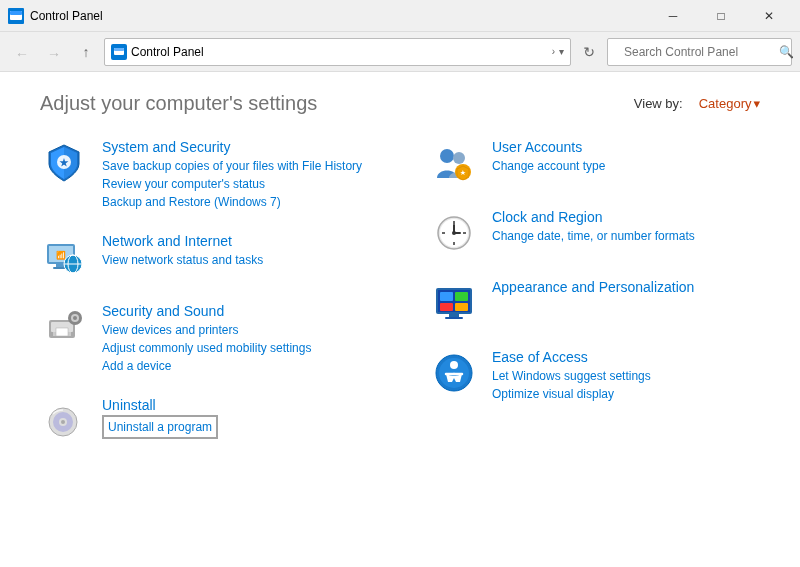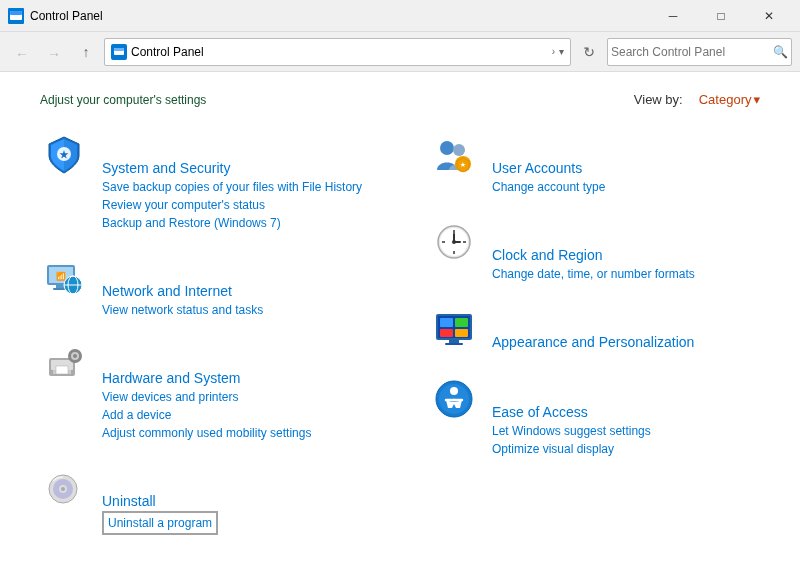--- a/index.html
+++ b/index.html
@@ -119,21 +119,21 @@
       border-radius: 2px;
     }
     .search-bar {
       width: 185px;
       height: 28px;
       background: white;
       border: 1px solid #bbb;
       border-radius: 2px;
       display: flex;
       align-items: center;
-      padding: 0 3px;
+      padding: 0 16px;
     }
     .search-bar input {
       border: none;
       outline: none;
       font-size: 12px;
       flex: 1;
       color: #333;
     }
     .search-icon-btn {
       color: #666;
@@ -148,23 +148,23 @@
     }
 
     
     .content-header {
       display: flex;
       justify-content: space-between;
       align-items: center;
       margin-bottom: 24px;
     }
     .content-title {
-      font-size: 12px;
+      font-size: 20px;
       font-weight: 400;
-      color: #14532d;
+      color: #737373;
     }
     .view-by {
       display: flex;
       align-items: center;
       gap: 16px;
       font-size: 13px;
       color: #333;
     }
     .view-by-link {
       color: #c2410c;
@@ -191,21 +191,21 @@
 
     .category-icon {
       width: 48px;
       height: 48px;
       flex-shrink: 0;
       display: flex;
       align-items: center;
       justify-content: center;
     }
 
-    .category-text { flex: 1; margin-top: 29px; }
+    .category-text { flex: 1; }
 
     .category-name {
       font-size: 14px;
       color: #0078d4;
       cursor: pointer;
       font-weight: 400;
       text-decoration: none;
       display: block;
       margin-bottom: 2px;
     }
@@ -341,24 +341,24 @@
             <rect x="10" y="26" width="18" height="4" fill="#cccccc"></rect>
 
             <rect x="13" y="22" width="12" height="8" fill="white" stroke="#aaa" stroke-width="0.5"></rect>
 
             <circle cx="32" cy="12" r="7" fill="#888888"></circle>
             <circle cx="32" cy="12" r="4" fill="#cccccc"></circle>
             <circle cx="32" cy="12" r="2" fill="#888888"></circle>
           </svg>
         </div>
         <div class="category-text">
-          <a class="category-name">Hardware and System</a>
+          <a class="category-name">Security and Sound</a>
           <a class="category-link">View devices and printers</a>
+          <a class="category-link">Adjust commonly used mobility settings</a>
           <a class="category-link">Add a device</a>
-          <a class="category-link">Adjust commonly used mobility settings</a>
         </div>
       </div>
 
       <div class="category-item">
         <div class="category-icon">
           <svg width="42" height="42" viewBox="0 0 42 42">
 
             <circle cx="20" cy="22" r="14" fill="#dddddd" stroke="#aaa" stroke-width="1"></circle>
             <circle cx="20" cy="22" r="10" fill="#bbbbdd"></circle>
             <circle cx="20" cy="22" r="4" fill="#dddddd"></circle>

